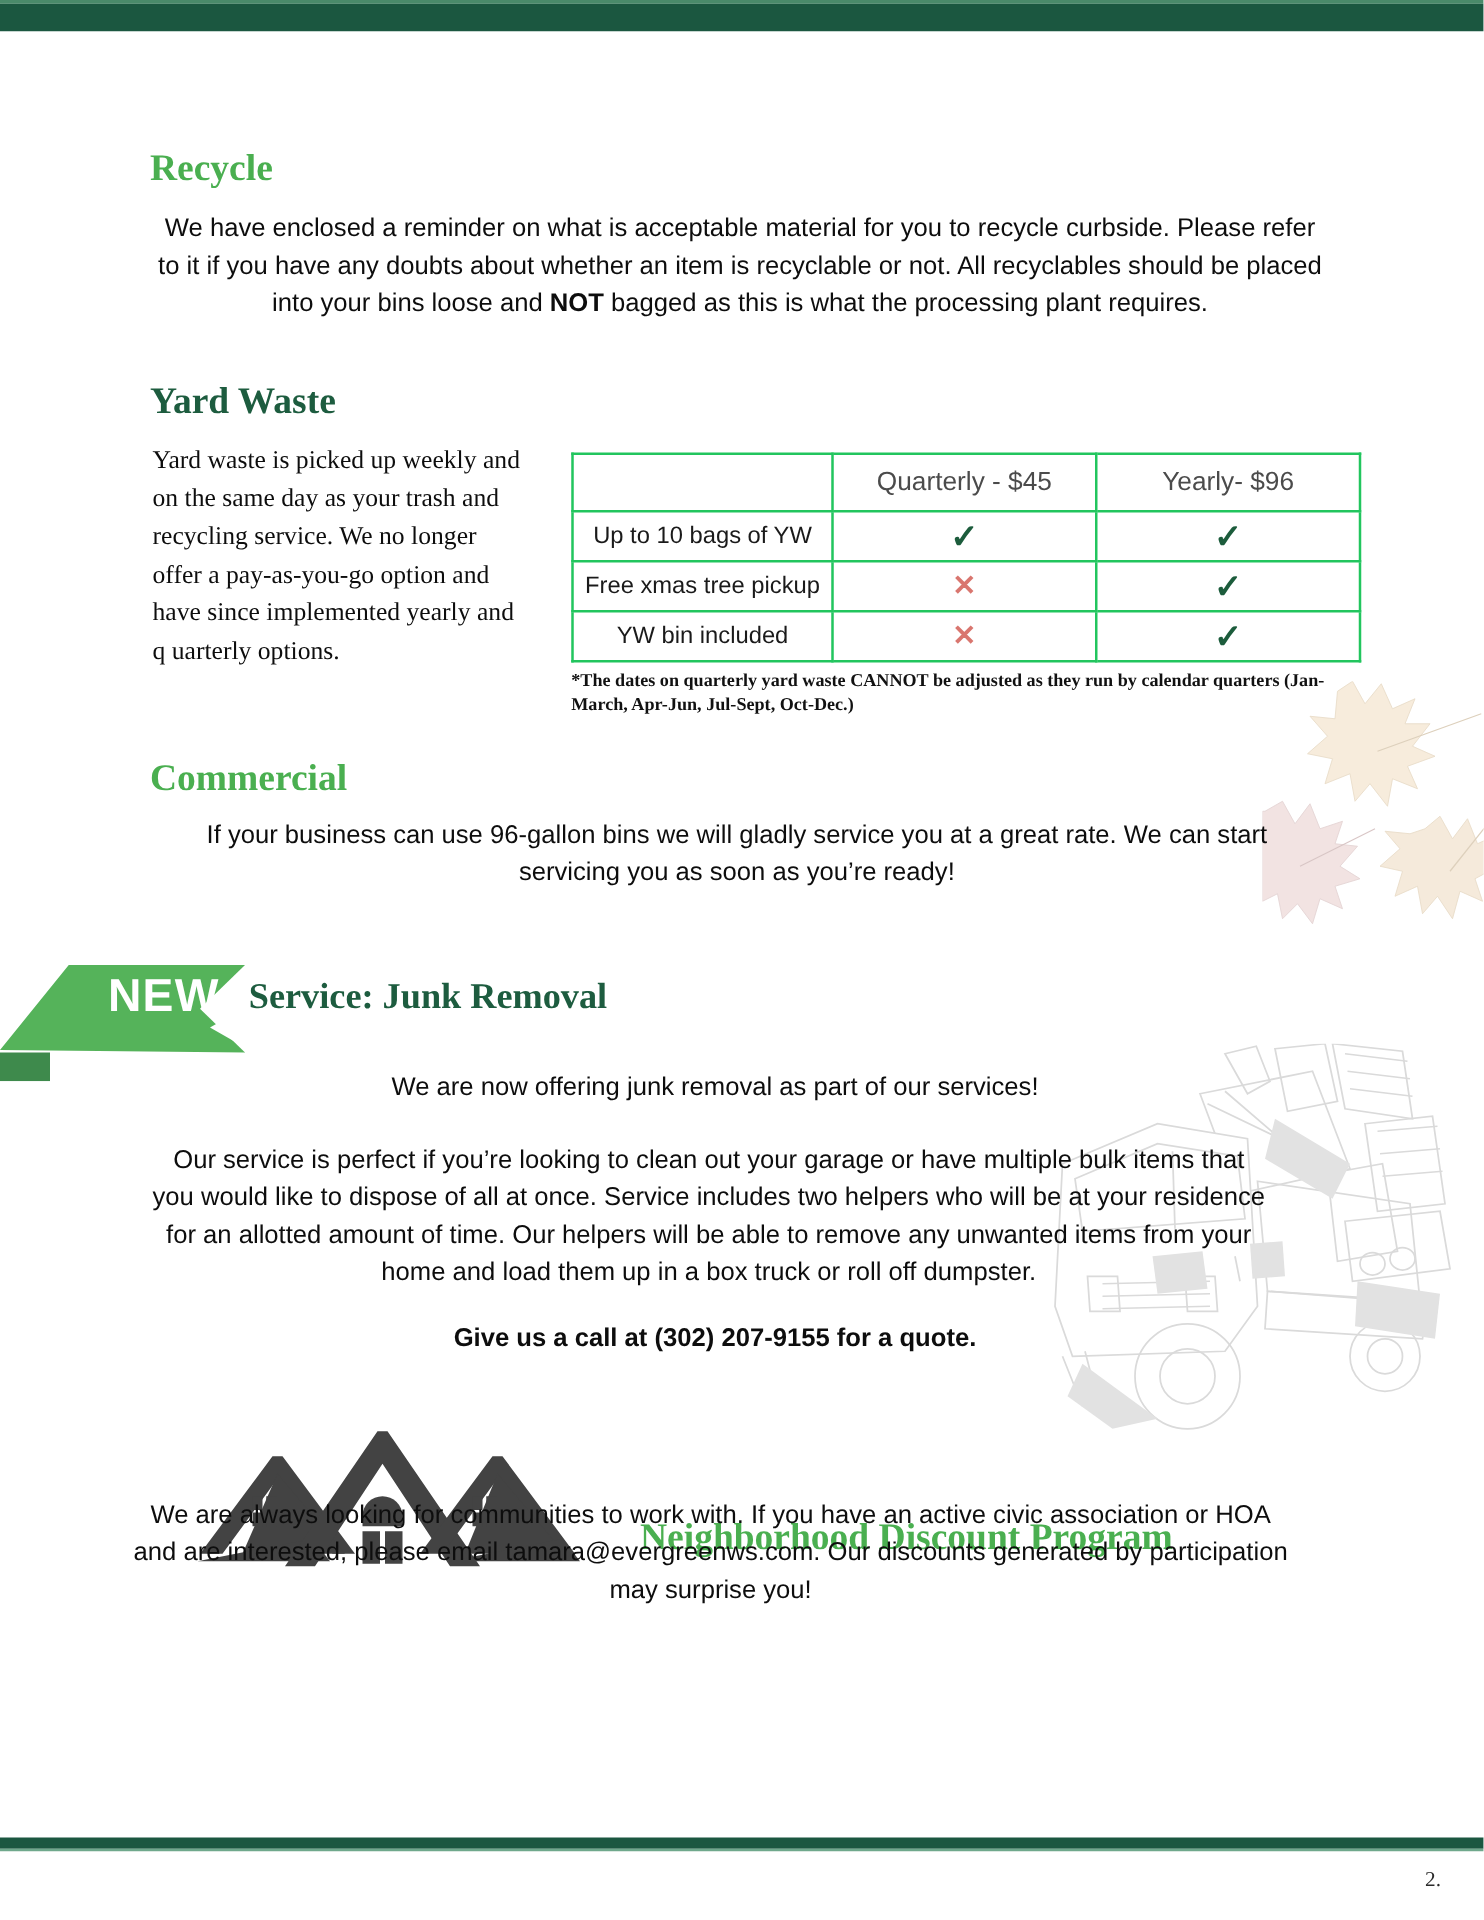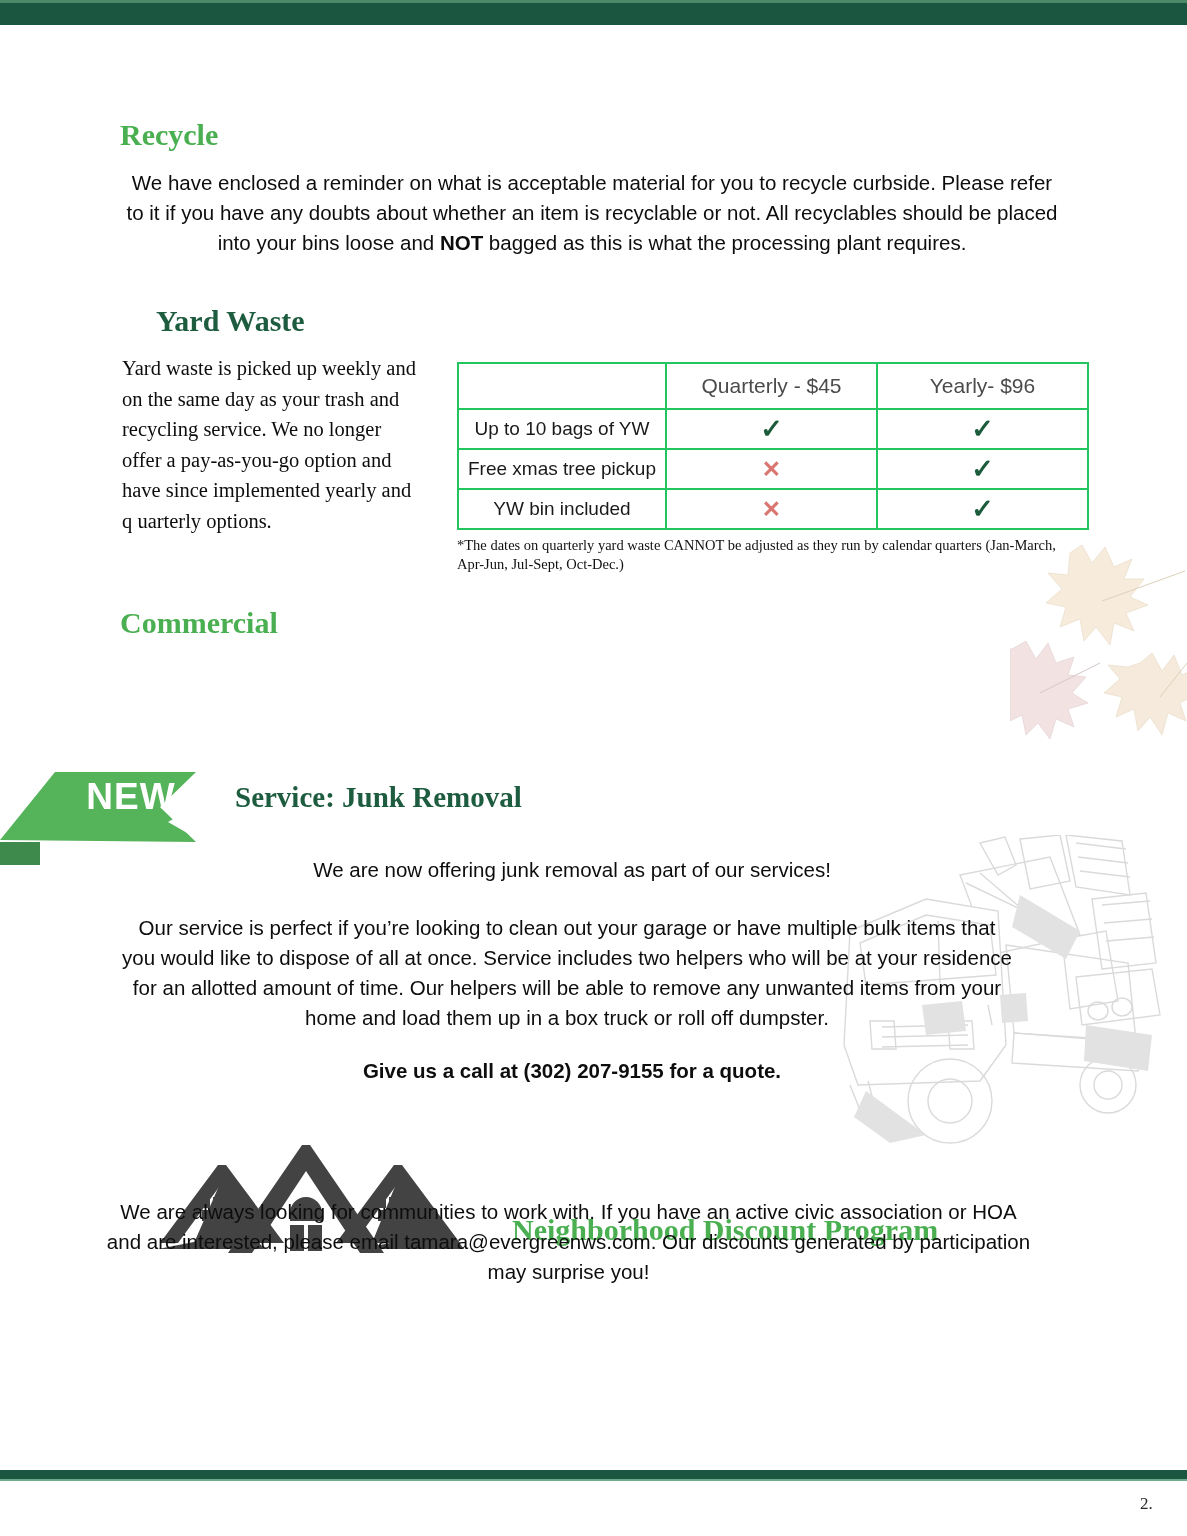--- a/index.html
+++ b/index.html
@@ -68,21 +68,20 @@
     letter-spacing: 0px;
     white-space: nowrap;
   }
   .h-dark {
     position: absolute;
     font-family: "Liberation Serif", serif;
     font-weight: bold;
     color: #1d5c3f;
     font-size: 30px;
     white-space: nowrap;
-    margin-left: 36px;
   }
 
   
   .body-text {
     position: absolute;
     font-family: Liberation Sans, sans-serif;
     font-size: 20.5px;
     line-height: 30px;
     color: #0d0d0d;
     text-align: center;
@@ -294,23 +293,24 @@
       <td class="col-mark">
         <span class="mark-cross">✕</span>
       </td>
       <td class="col-mark">
         <span class="mark-check">✓</span>
       </td>
     </tr>
   </tbody>
     </table>
 
-  <div class="footnote" style="top:536px; left:457px;">*The dates on quarterly yard waste CANNOT be adjusted as they run by calendar quarters (Jan-March, Apr-Jun, Jul-Sept, Oct-Dec.)</div>
+  <div class="footnote" style="top:536px; left:457px;font-weight:bold;">*The dates on quarterly yard waste CANNOT be adjusted as they run by calendar quarters (Jan-March, Apr-Jun, Jul-Sept, Oct-Dec.)</div>
 
   <div class="h-bright" style="top:606px; left:120px;">Commercial</div>
+  <div class="body-text" style="top:653px; left:122px; width:935px;">If your business can use 96-gallon bins we will gladly service you at a great rate. We can start servicing you as soon as you’re ready!</div>
 
   <svg class="ribbon" viewBox="0 0 250 105">
     <polygon points="0,82 0,105 40,105 40,82" fill="#3e8a4c"></polygon>
     <polygon points="0,80 55,12 196,12 196,46 168,62 196,78 196,82" fill="#55b35a"></polygon>
     <polygon points="196,12 196,82 160,47" fill="#ffffff"></polygon>
   </svg>
   <div class="ribbon-label">NEW</div>
   <div class="h-dark" style="top:781px; left:199px; font-size:29px;">Service: Junk Removal</div>
 
   <div class="body-text" style="top:855px; left:122px; width:900px;">We are now offering junk removal as part of our services!</div>

